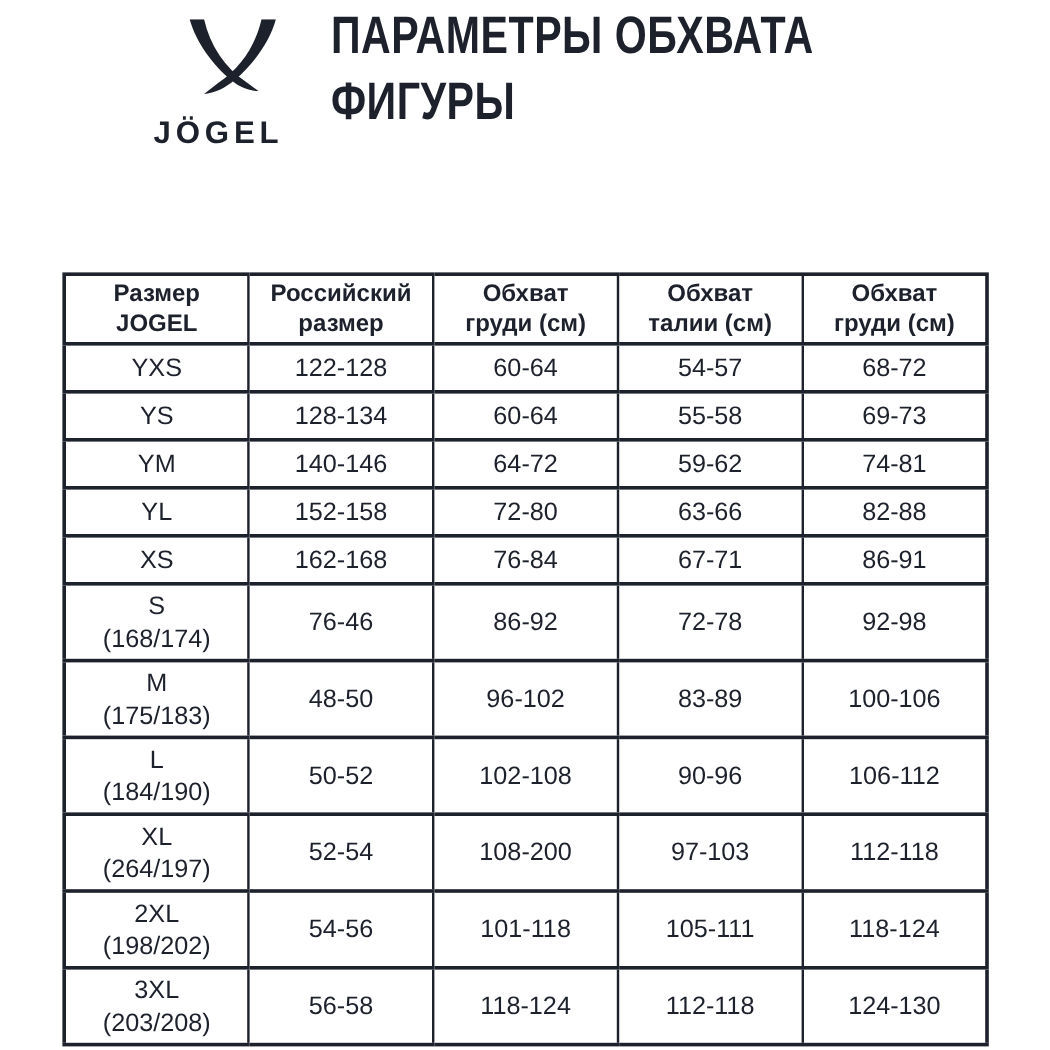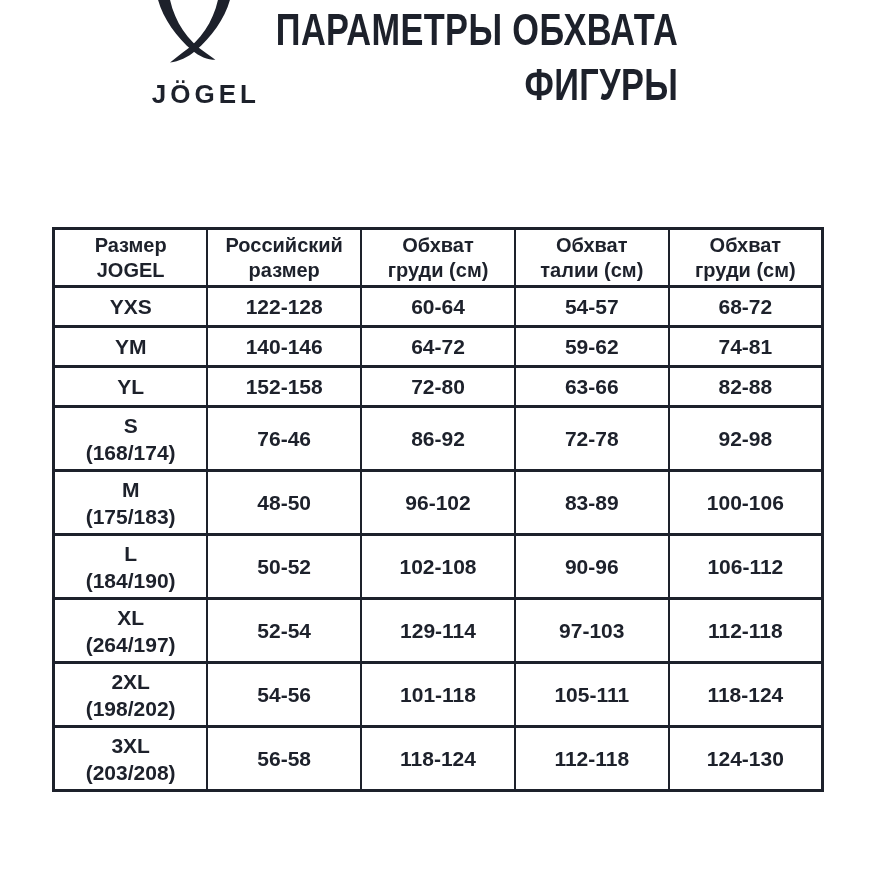--- a/index.html
+++ b/index.html
@@ -16,23 +16,23 @@
     width: 875px;
     height: 875px;
     background: #ffffff;
     overflow: hidden;
   }
 
   
   .logo {
     position: absolute;
     left: 128px;
-    top: 0;
+    top: 16px;
     width: 132px;
-    text-align: right;
+    text-align: left;
   }
   .logo svg {
     display: block;
     margin: 0 auto;
     width: 86px;
     height: 65px;
   }
   .wordmark {
     margin-top: 14px;
     font-size: 26px;
@@ -40,21 +40,21 @@
     letter-spacing: 4px;
     white-space: nowrap;
   }
 
   
   .title {
     position: absolute;
     left: 477px;
     top: 2px;
     transform: translateX(-50%);
-    text-align: right;
+    text-align: left;
     font-weight: bold;
     white-space: nowrap;
   }
   .t-line {
     display: block;
     font-size: 44px;
     line-height: 55px;
     transform: scaleX(0.78);
     letter-spacing: 0.5px;
   }
@@ -82,21 +82,21 @@
   .size-table thead tr { height: 58px; }
   .size-table tr.single { height: 40px; }
   .size-table tr.tall   { height: 64px; }
   .size-table th {
     font-size: 20px;
     font-weight: bold;
     line-height: 25px;
   }
   .size-table td {
     font-size: 21px;
-    font-weight: bold;
+    font-weight: normal;
     line-height: 27px;
   }
   .size-table th span, .size-table td.size-cell span {
     display: block;
   }
 </style>
 </head>
 <body>
 
 <div class="canvas">
@@ -145,38 +145,58 @@
           <span>YXS</span>
           <span></span>
         </td>
         <td>122-128</td>
         <td>60-64</td>
         <td>54-57</td>
         <td>68-72</td>
       </tr>
       <tr class="single">
         <td class="size-cell">
+          <span>YS</span>
+          <span></span>
+        </td>
+        <td>128-134</td>
+        <td>60-64</td>
+        <td>55-58</td>
+        <td>69-73</td>
+      </tr>
+      <tr class="single">
+        <td class="size-cell">
           <span>YM</span>
           <span></span>
         </td>
         <td>140-146</td>
         <td>64-72</td>
         <td>59-62</td>
         <td>74-81</td>
       </tr>
       <tr class="single">
         <td class="size-cell">
           <span>YL</span>
           <span></span>
         </td>
         <td>152-158</td>
         <td>72-80</td>
         <td>63-66</td>
         <td>82-88</td>
       </tr>
+      <tr class="single">
+        <td class="size-cell">
+          <span>XS</span>
+          <span></span>
+        </td>
+        <td>162-168</td>
+        <td>76-84</td>
+        <td>67-71</td>
+        <td>86-91</td>
+      </tr>
       <tr class="tall">
         <td class="size-cell">
           <span>S</span>
           <span>(168/174)</span>
         </td>
         <td>76-46</td>
         <td>86-92</td>
         <td>72-78</td>
         <td>92-98</td>
       </tr>
@@ -199,21 +219,21 @@
         <td>102-108</td>
         <td>90-96</td>
         <td>106-112</td>
       </tr>
       <tr class="tall">
         <td class="size-cell">
           <span>XL</span>
           <span>(264/197)</span>
         </td>
         <td>52-54</td>
-        <td>129-114</td>
+        <td>108-200</td>
         <td>97-103</td>
         <td>112-118</td>
       </tr>
       <tr class="tall">
         <td class="size-cell">
           <span>2XL</span>
           <span>(198/202)</span>
         </td>
         <td>54-56</td>
         <td>101-118</td>

